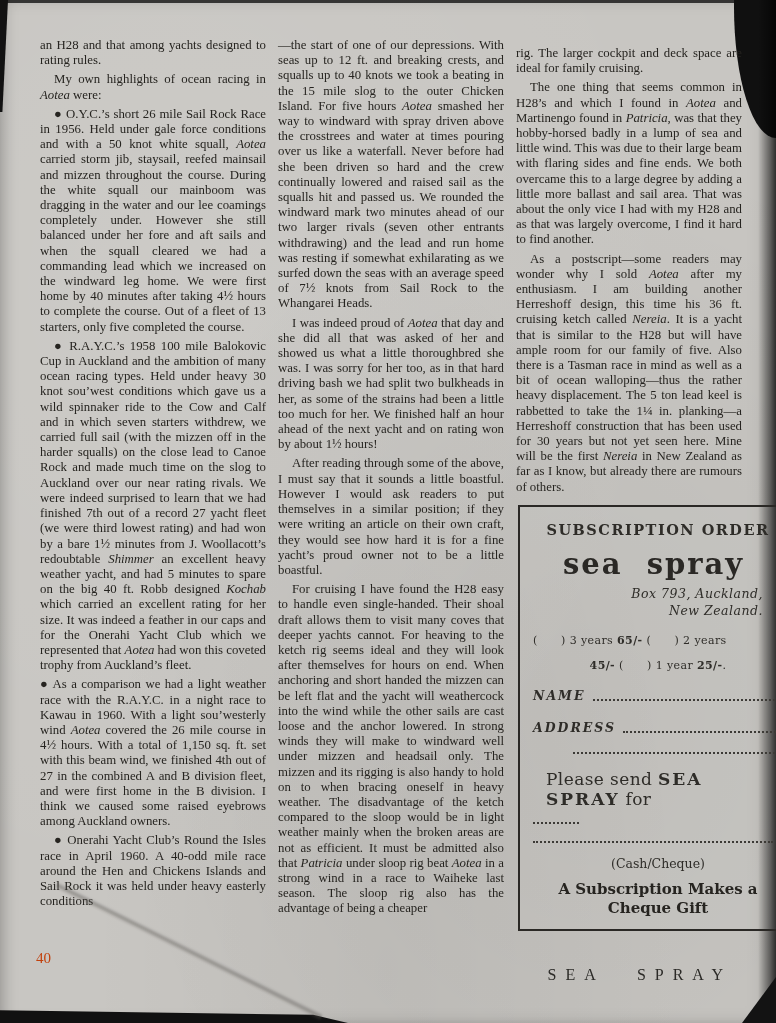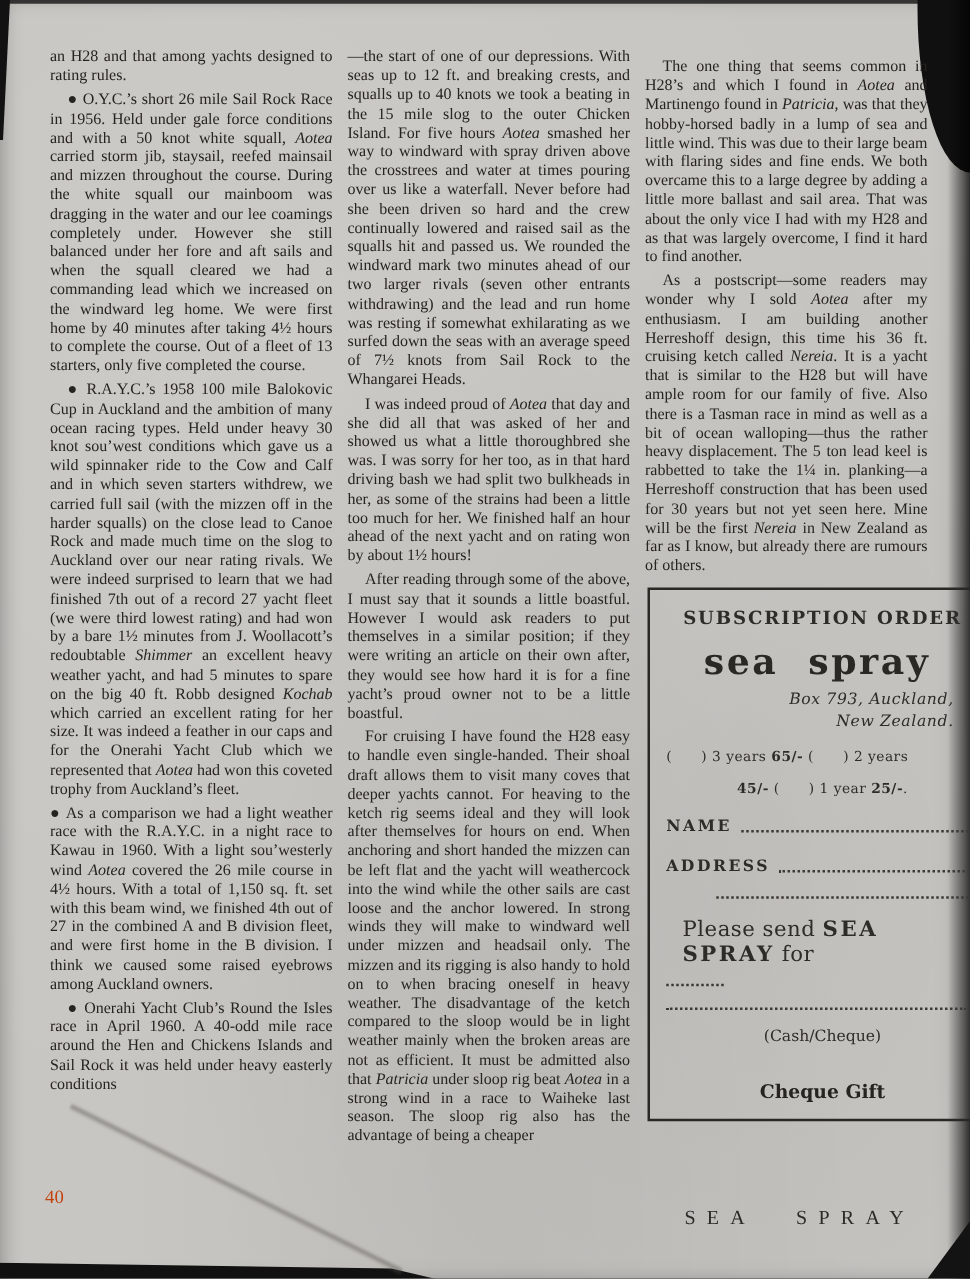--- a/index.html
+++ b/index.html
@@ -50,21 +50,21 @@
     border:2px solid #2a2825;padding:12px 13px 12px 13px;
     font-family:"DejaVu Serif", serif;color:#2e2c28;
     background:rgba(255,255,255,0.03);
   }
   .sub-title{text-align:center;font-weight:bold;font-size:14.5px;letter-spacing:1.5px;margin:2px 0 12px;}
   .sub-brand{font-weight:bold;font-size:29px;letter-spacing:2px;word-spacing:12px;margin:0 0 6px 30px;line-height:1;color:#2a2825;}
   .sub-addr{font-size:12.5px;line-height:1.4;text-align:right;padding-right:20px;letter-spacing:0.5px;margin:0 0 14px;font-style:italic;}
   .sub-opt{font-size:11px;letter-spacing:0.4px;margin:0 0 12px;}
   .sub-opt.center{text-align:center;margin-bottom:16px;}
   .form-row{display:flex;align-items:flex-end;margin:0 0 17px;}
-  .form-label{font-weight:bold;font-size:12.5px;letter-spacing:2px;}
+  .form-label{font-style:italic;font-weight:bold;font-size:12.5px;letter-spacing:2px;}
   .dots{flex:1;border-bottom:2px dotted #3c3a36;margin-left:7px;transform:translateY(-2px);}
   .dotted-line{height:0;border-bottom:2px dotted #3c3a36;margin:0 0 15px 40px;}
   .dotted-line.mid{margin:0 10px 13px 0;}
   .send-line{font-size:17px;letter-spacing:0.4px;margin:0 13px 15px;}
   .send-line b{letter-spacing:2px;}
   .years-line{display:flex;align-items:flex-end;font-size:12.5px;margin:0 0 15px;}
   .dots-short{width:46px;border-bottom:2px dotted #3c3a36;transform:translateY(-2px);margin-right:2px;}
   .cash-line{text-align:center;font-size:12.5px;margin:0 0 9px;}
   .gift{text-align:center;font-weight:bold;font-size:15px;line-height:1.25;color:#262420;}
 
@@ -73,33 +73,35 @@
   .footer-brand{position:absolute;right:44px;top:966px;font-size:16px;letter-spacing:9px;word-spacing:20px;color:#2b2a27;z-index:3;}
 </style>
 </head>
 <body>
 
 <div class="paper"></div>
 
 <div class="content">
   <div class="col">
       <p class="para">an H28 and that among yachts designed to rating rules.</p>
+      <p class="para indent">My own highlights of ocean racing in <i>Aotea</i> were:</p>
       <p class="para indent">● O.Y.C.’s short 26 mile Sail Rock Race in 1956. Held under gale force conditions and with a 50 knot white squall, <i>Aotea</i> carried storm jib, staysail, reefed mainsail and mizzen throughout the course. During the white squall our mainboom was dragging in the water and our lee coamings completely under. However she still balanced under her fore and aft sails and when the squall cleared we had a commanding lead which we increased on the windward leg home. We were first home by 40 minutes after taking 4½ hours to complete the course. Out of a fleet of 13 starters, only five completed the course.</p>
       <p class="para indent">● R.A.Y.C.’s 1958 100 mile Balokovic Cup in Auckland and the ambition of many ocean racing types. Held under heavy 30 knot sou’west conditions which gave us a wild spinnaker ride to the Cow and Calf and in which seven starters withdrew, we carried full sail (with the mizzen off in the harder squalls) on the close lead to Canoe Rock and made much time on the slog to Auckland over our near rating rivals. We were indeed surprised to learn that we had finished 7th out of a record 27 yacht fleet (we were third lowest rating) and had won by a bare 1½ minutes from J. Woollacott’s redoubtable <i>Shimmer</i> an excellent heavy weather yacht, and had 5 minutes to spare on the big 40 ft. Robb designed <i>Kochab</i> which carried an excellent rating for her size. It was indeed a feather in our caps and for the Onerahi Yacht Club which we represented that <i>Aotea</i> had won this coveted trophy from Auckland’s fleet.</p>
       <p class="para">● As a comparison we had a light weather race with the R.A.Y.C. in a night race to Kawau in 1960. With a light sou’westerly wind <i>Aotea</i> covered the 26 mile course in 4½ hours. With a total of 1,150 sq. ft. set with this beam wind, we finished 4th out of 27 in the combined A and B division fleet, and were first home in the B division. I think we caused some raised eyebrows among Auckland owners.</p>
       <p class="para indent">● Onerahi Yacht Club’s Round the Isles race in April 1960. A 40-odd mile race around the Hen and Chickens Islands and Sail Rock it was held under heavy easterly conditions</p>
     </div>
   <div class="col">
       <p class="para">—the start of one of our depressions. With seas up to 12 ft. and breaking crests, and squalls up to 40 knots we took a beating in the 15 mile slog to the outer Chicken Island. For five hours <i>Aotea</i> smashed her way to windward with spray driven above the crosstrees and water at times pouring over us like a waterfall. Never before had she been driven so hard and the crew continually lowered and raised sail as the squalls hit and passed us. We rounded the windward mark two minutes ahead of our two larger rivals (seven other entrants withdrawing) and the lead and run home was resting if somewhat exhilarating as we surfed down the seas with an average speed of 7½ knots from Sail Rock to the Whangarei Heads.</p>
       <p class="para indent">I was indeed proud of <i>Aotea</i> that day and she did all that was asked of her and showed us what a little thoroughbred she was. I was sorry for her too, as in that hard driving bash we had split two bulkheads in her, as some of the strains had been a little too much for her. We finished half an hour ahead of the next yacht and on rating won by about 1½ hours!</p>
-      <p class="para indent">After reading through some of the above, I must say that it sounds a little boastful. However I would ask readers to put themselves in a similar position; if they were writing an article on their own after, they would see how hard it is for a fine yacht’s proud owner not to be a little boastful.</p>
+      <p class="para indent">After reading through some of the above, I must say that it sounds a little boastful. However I would ask readers to put themselves in a similar position; if they were writing an article on their own craft, they would see how hard it is for a fine yacht’s proud owner not to be a little boastful.</p>
       <p class="para indent">For cruising I have found the H28 easy to handle even single-handed. Their shoal draft allows them to visit many coves that deeper yachts cannot. For heaving to the ketch rig seems ideal and they will look after themselves for hours on end. When anchoring and short handed the mizzen can be left flat and the yacht will weathercock into the wind while the other sails are cast loose and the anchor lowered. In strong winds they will make to windward well under mizzen and headsail only. The mizzen and its rigging is also handy to hold on to when bracing oneself in heavy weather. The disadvantage of the ketch compared to the sloop would be in light weather mainly when the broken areas are not as efficient. It must be admitted also that <i>Patricia</i> under sloop rig beat <i>Aotea</i> in a strong wind in a race to Waiheke last season. The sloop rig also has the advantage of being a cheaper</p>
     </div>
   <div class="col col3">
     <div>
+        <p class="para">rig. The larger cockpit and deck space are ideal for family cruising.</p>
         <p class="para indent">The one thing that seems common in H28’s and which I found in <i>Aotea</i> and Martinengo found in <i>Patricia</i>, was that they hobby-horsed badly in a lump of sea and little wind. This was due to their large beam with flaring sides and fine ends. We both overcame this to a large degree by adding a little more ballast and sail area. That was about the only vice I had with my H28 and as that was largely overcome, I find it hard to find another.</p>
         <p class="para indent">As a postscript—some readers may wonder why I sold <i>Aotea</i> after my enthusiasm. I am building another Herreshoff design, this time his 36 ft. cruising ketch called <i>Nereia</i>. It is a yacht that is similar to the H28 but will have ample room for our family of five. Also there is a Tasman race in mind as well as a bit of ocean walloping—thus the rather heavy displacement. The 5 ton lead keel is rabbetted to take the 1¼ in. planking—a Herreshoff construction that has been used for 30 years but not yet seen here. Mine will be the first <i>Nereia</i> in New Zealand as far as I know, but already there are rumours of others.</p>
       </div>
 
     <div class="sub-box">
       <div class="sub-title">SUBSCRIPTION ORDER</div>
       <div class="sub-brand">sea spray</div>
       <div class="sub-addr">
         <span>Box 793, Auckland,</span><br>
         <span>New Zealand.</span>
@@ -118,21 +120,21 @@
       <div class="dotted-line"></div>
 
       <div class="send-line">Please send <b>SEA SPRAY</b> for</div>
       <div class="years-line">
         <span class="dots-short"></span>
       </div>
       <div class="dotted-line mid"></div>
 
       <div class="cash-line">(Cash/Cheque)</div>
       <div class="gift">
-        <br>
+        <span>A Subscription Makes a</span><br>
         <span>Cheque Gift</span>
       </div>
     </div>
   </div>
 </div>
 
 <div class="page-number">40</div>
 <div class="footer-brand">SEA SPRAY</div>
 
 <div class="edge-top"></div>

